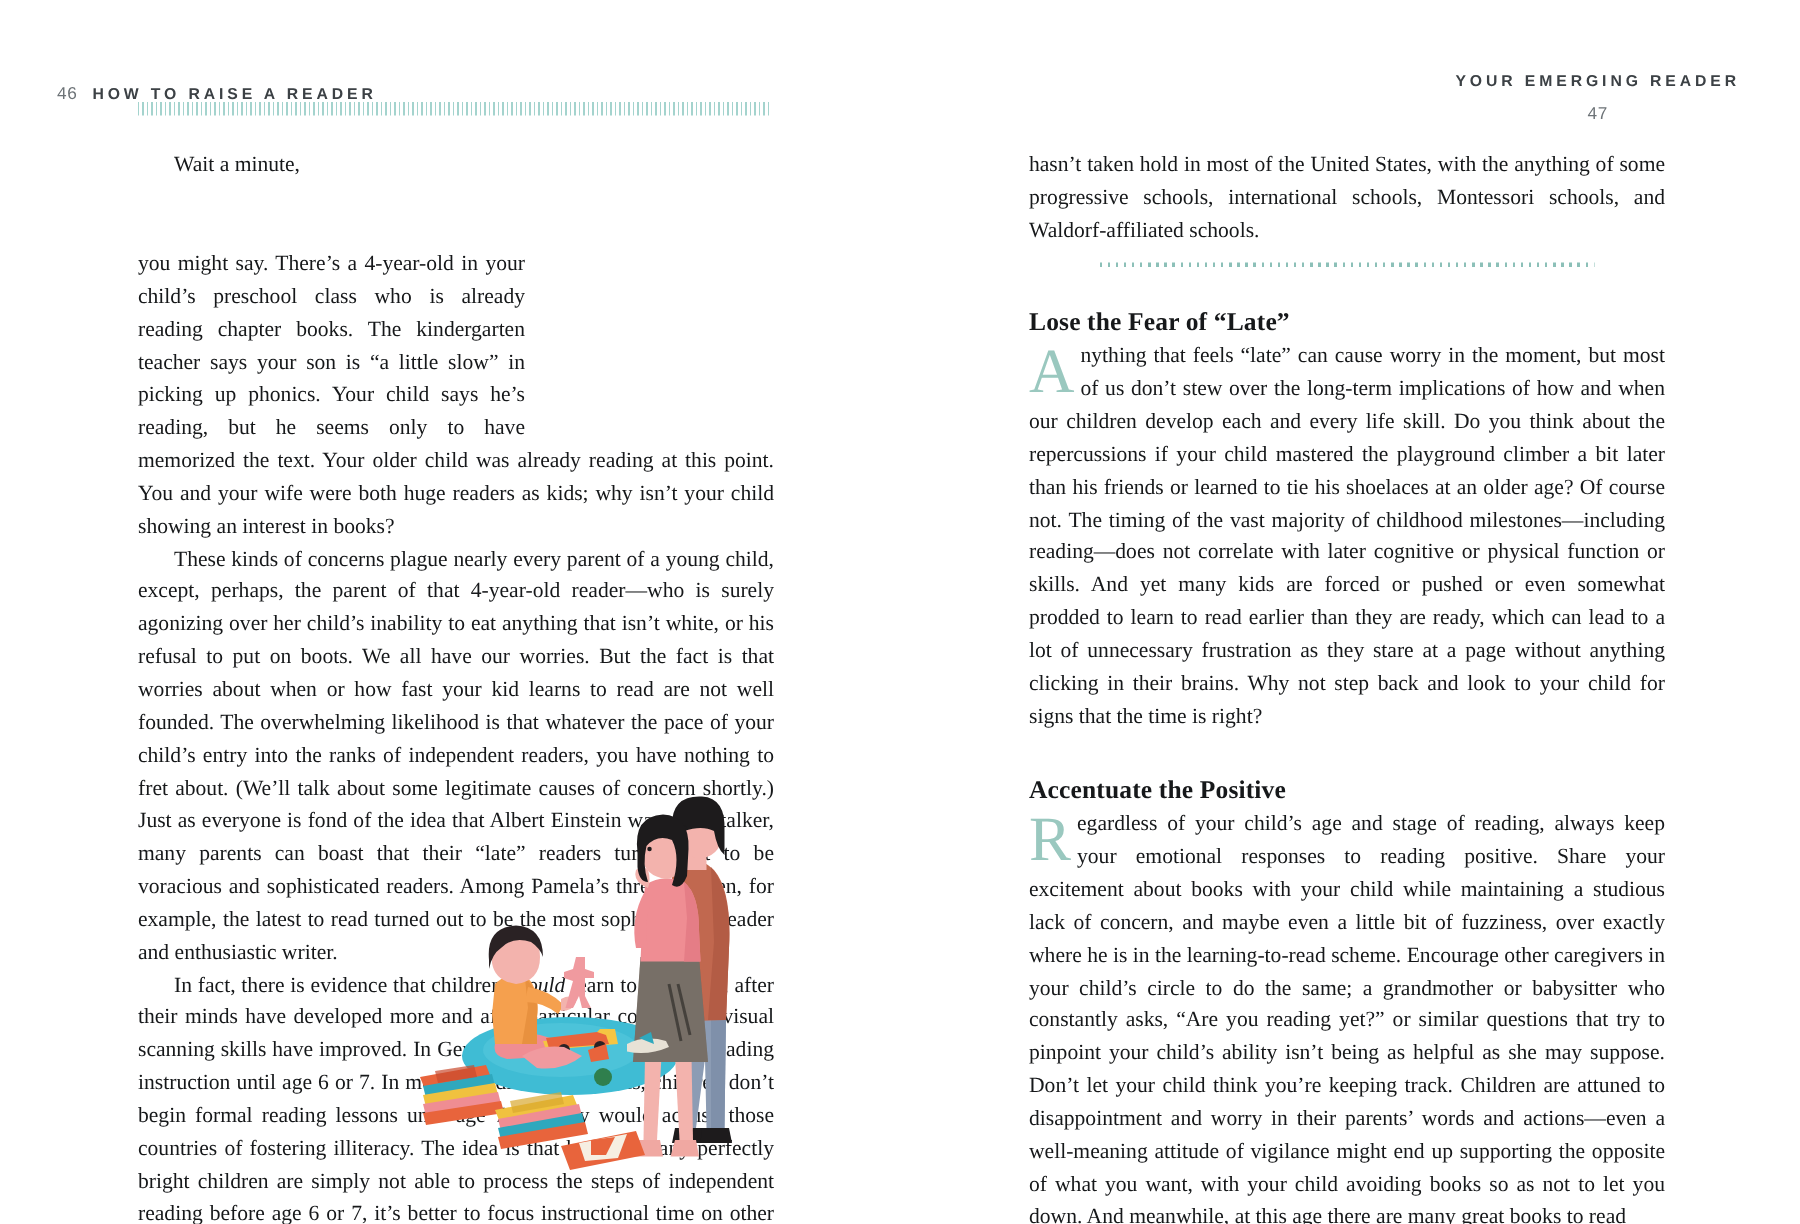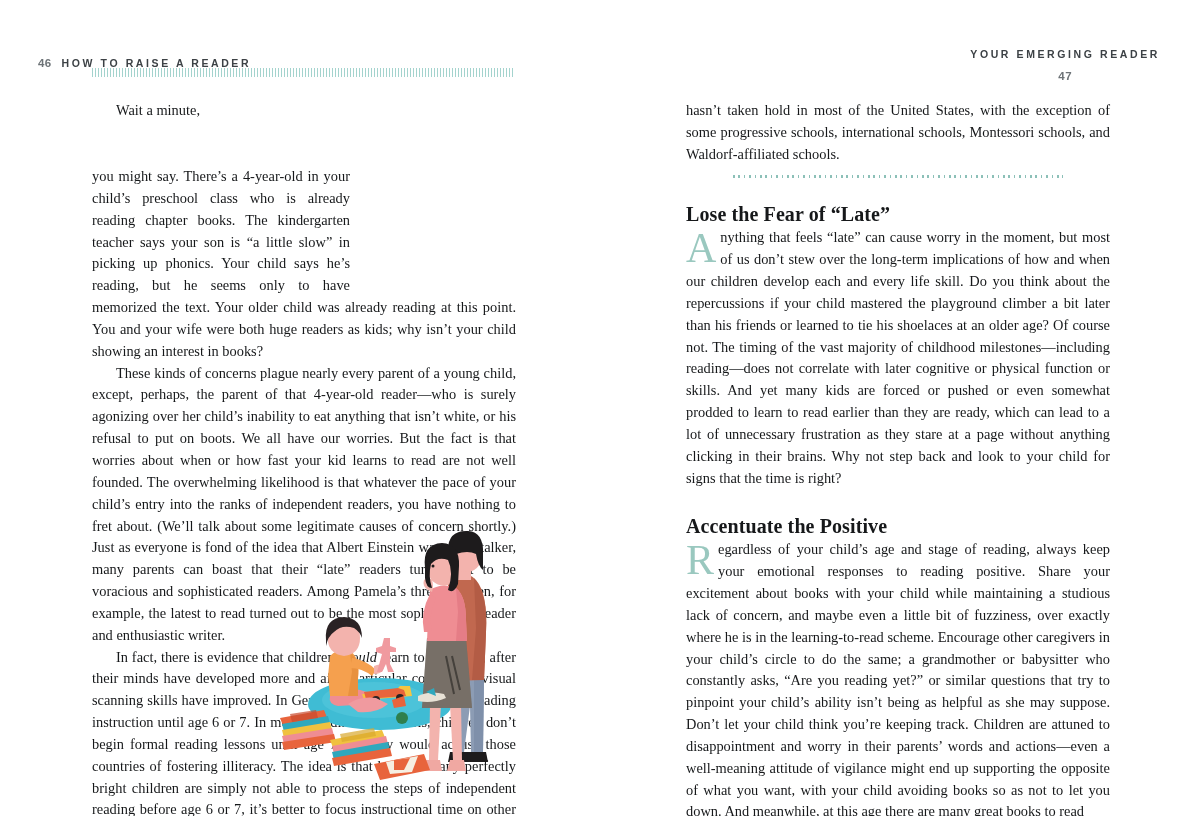--- a/index.html
+++ b/index.html
@@ -43,21 +43,21 @@
     font-weight: 700;
     letter-spacing: 2.6px;
     color: #3c4145;
   }
   .runhead.left  { left: 38px; }
   .runhead.right { right: 40px; flex-direction: column; }
 
   .folio {
     font-family: "Liberation Sans", sans-serif;
     font-size: 11.5px;
-    font-weight: 700;
+    font-weight: 400;
     letter-spacing: 0.4px;
     color: #6d7377;
   }
 
   
   .tick-rule {
     position: absolute;
     top: 68px;
     height: 9px;
     background-image: repeating-linear-gradient(
@@ -120,21 +120,21 @@
     background-image: repeating-linear-gradient(
         to right,
         #8cc0b8 0px, #8cc0b8 1.6px,
         rgba(255,255,255,0) 1.6px, rgba(255,255,255,0) 5.4px);
   }
 
   .subhead {
     margin: 26px 0 2px 0;
     font-family: "Liberation Serif", serif;
     font-weight: 700;
-    font-size: 20px;
+    font-size: 17px;
     letter-spacing: .1px;
     color: #16181a;
   }
 
   .dropcap-para {
     position: relative;
     text-align: justify;
   }
   .dropcap {
     float: left;
@@ -275,21 +275,21 @@
 
   <div class="page">
 
     <div class="runhead right">
       <span>YOUR EMERGING READER</span>
       <span class="folio">47</span>
     </div>
 
     <div class="col right" style="left:86px;">
 
-      <p>hasn’t taken hold in most of the United States, with the exception of some progressive schools, international schools, Montessori schools, and Waldorf-affiliated schools.</p>
+      <p>hasn’t taken hold in most of the United States, with the anything of some progressive schools, international schools, Montessori schools, and Waldorf-affiliated schools.</p>
 
       <div class="dot-rule"></div>
 
       <h3 class="subhead">Lose the Fear of “Late”</h3>
       <p class="dropcap-para"><span class="dropcap">A</span><span>nything that feels “late” can cause worry in the moment, but most of us don’t stew over the long-term implications of how and when our children develop each and every life skill. Do you think about the repercussions if your child mastered the playground climber a bit later than his friends or learned to tie his shoelaces at an older age? Of course not. The timing of the vast majority of childhood milestones—including reading—does not correlate with later cognitive or physical function or skills. And yet many kids are forced or pushed or even somewhat prodded to learn to read earlier than they are ready, which can lead to a lot of unnecessary frustration as they stare at a page without anything clicking in their brains. Why not step back and look to your child for signs that the time is right?</span></p>
 
       <h3 class="subhead">Accentuate the Positive</h3>
       <p class="dropcap-para"><span class="dropcap">R</span><span>egardless of your child’s age and stage of reading, always keep your emotional responses to reading positive. Share your excitement about books with your child while maintaining a studious lack of concern, and maybe even a little bit of fuzziness, over exactly where he is in the learning-to-read scheme. Encourage other caregivers in your child’s circle to do the same; a grandmother or babysitter who constantly asks, “Are you reading yet?” or similar questions that try to pinpoint your child’s ability isn’t being as helpful as she may suppose. Don’t let your child think you’re keeping track. Children are attuned to disappointment and worry in their parents’ words and actions—even a well-meaning attitude of vigilance might end up supporting the opposite of what you want, with your child avoiding books so as not to let you down. And meanwhile, at this age there are many great books to read </span></p>
     </div>
   </div>

